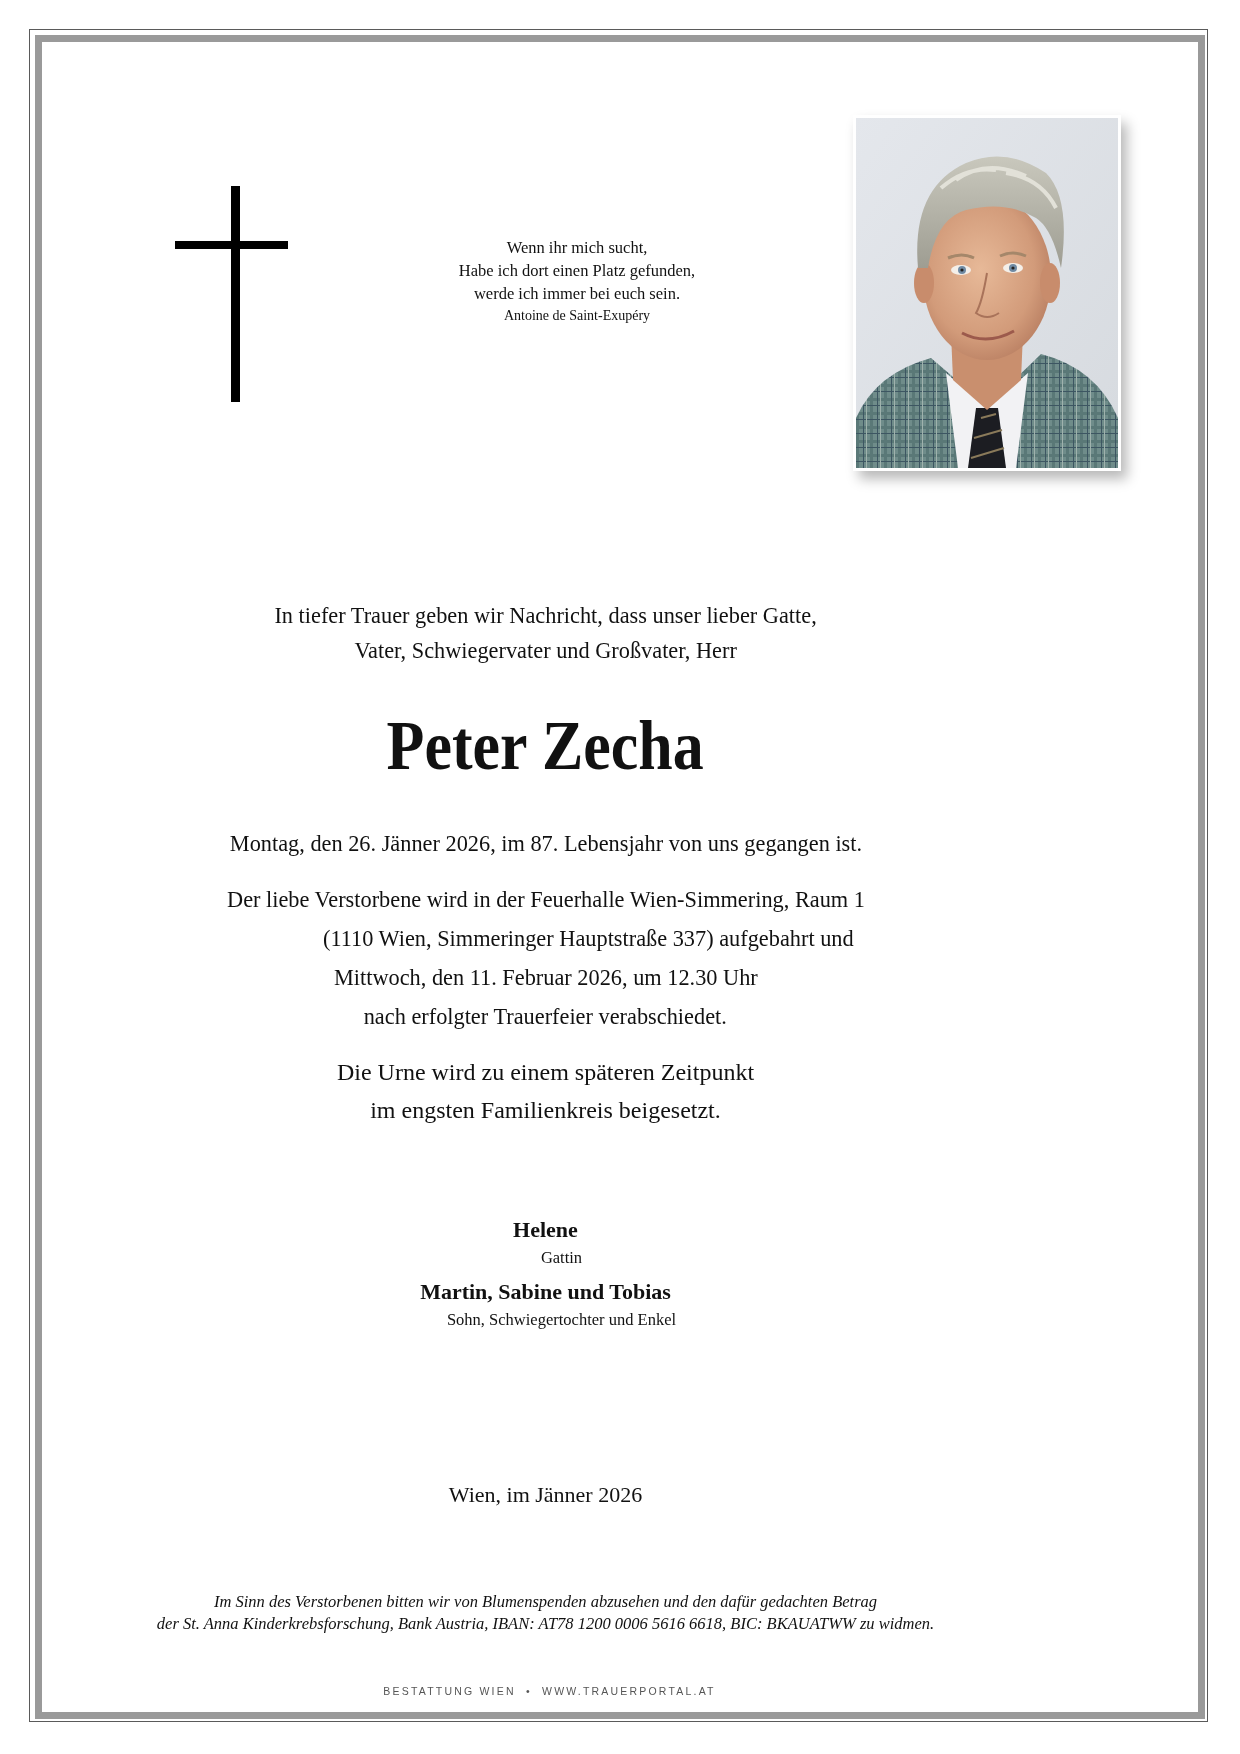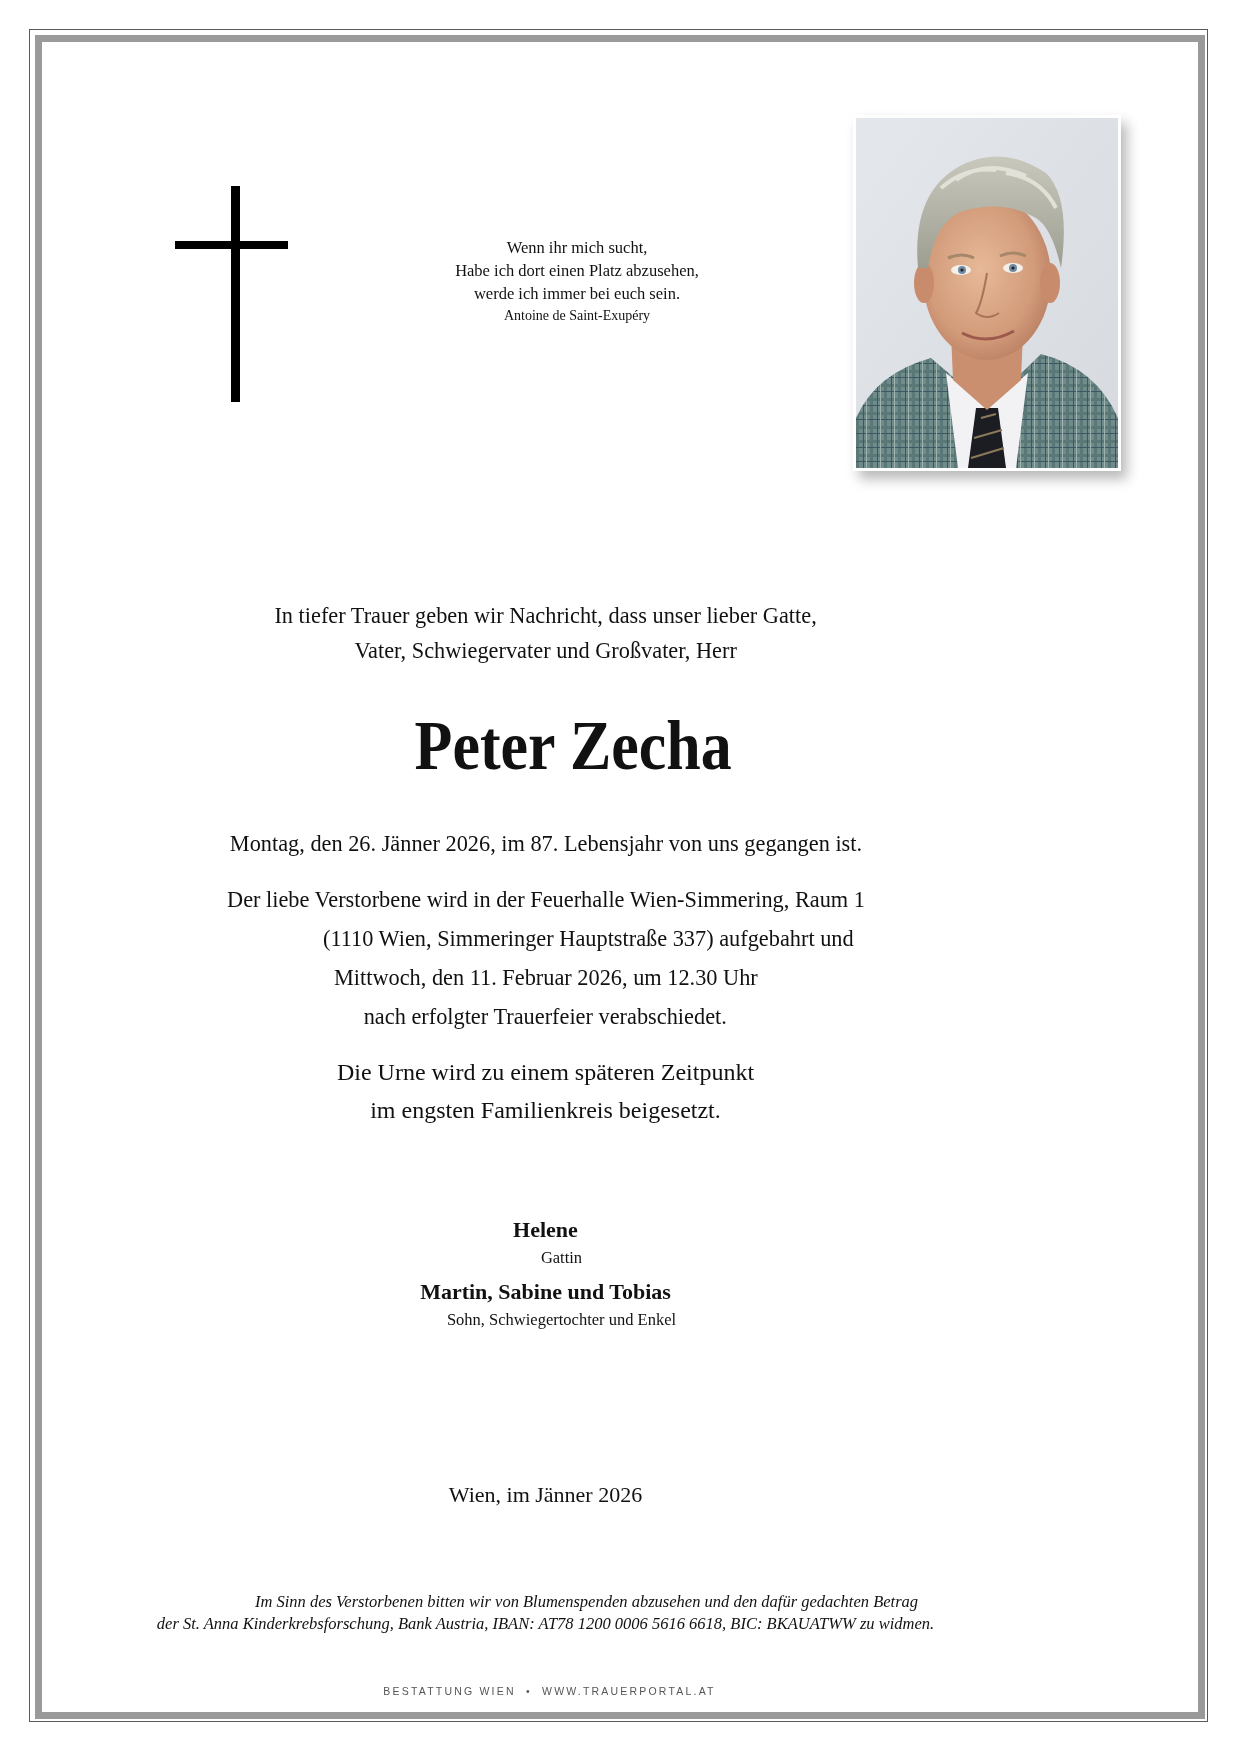--- a/index.html
+++ b/index.html
@@ -120,21 +120,21 @@
 <div class="outer-frame"></div>
 <div class="inner-frame"></div>
 
 <div>
   <div class="cross-v"></div>
   <div class="cross-h"></div>
 </div>
 
 <div class="quote">
   <div>Wenn ihr mich sucht,</div>
-  <div>Habe ich dort einen Platz abzusehen,</div>
+  <div>Habe ich dort einen Platz gefunden,</div>
   <div>werde ich immer bei euch sein.</div>
   <div class="attr">Antoine de Saint-Exupéry</div>
 </div>
 
 <div class="photo-wrap">
   <div class="photo">
     <svg width="262" height="350" viewBox="0 0 262 350" xmlns="http://www.w3.org/2000/svg">
       <defs>
         <linearGradient id="bg" x1="0" y1="0" x2="1" y2="1">
           <stop offset="0" stop-color="#e4e7ec"></stop>
@@ -193,21 +193,21 @@
   </div>
 </div>
 
 <div class="line body24" style="top:602px;">
   <span class="sq cond">In tiefer Trauer geben wir Nachricht, dass unser lieber Gatte,</span>
 </div>
 <div class="line body24" style="top:637px;">
   <span class="sq cond">Vater, Schwiegervater und Großvater, Herr</span>
 </div>
 
-<div class="line name" style="top:706px;margin-left:28px;">
+<div class="line name" style="top:706px;">
   <span class="sq name-cond">Peter Zecha</span>
 </div>
 
 <div class="line body24" style="top:830px;text-decoration:underline;">
   <span class="sq cond">Montag, den 26. Jänner 2026, im 87. Lebensjahr von uns gegangen ist.</span>
 </div>
 
 <div class="line body24" style="top:886px;">
   <span class="sq cond">Der liebe Verstorbene wird in der Feuerhalle Wien-Simmering, Raum 1</span>
 </div>
@@ -238,21 +238,21 @@
   <span>Martin, Sabine und Tobias</span>
 </div>
 <div class="line relation" style="top:1310px;">
   <span>Sohn, Schwiegertochter und Enkel</span>
 </div>
 
 <div class="line place-date" style="top:1482px;">
   <span>Wien, im Jänner 2026</span>
 </div>
 
-<div class="line donation" style="top:1592px;padding-left:41px;">
+<div class="line donation" style="top:1592px;">
   <span>Im Sinn des Verstorbenen bitten wir von Blumenspenden abzusehen und den dafür gedachten Betrag</span>
 </div>
 <div class="line donation" style="top:1614px;">
   <span>der St. Anna Kinderkrebsforschung, Bank Austria, IBAN: AT78 1200 0006 5616 6618, BIC: BKAUATWW zu widmen.</span>
 </div>
 
 <div class="line brand" style="top:1685px;">
   <span style="white-space:pre;margin-left:8px;">BESTATTUNG WIEN  •  WWW.TRAUERPORTAL.AT</span>
 </div>
 

